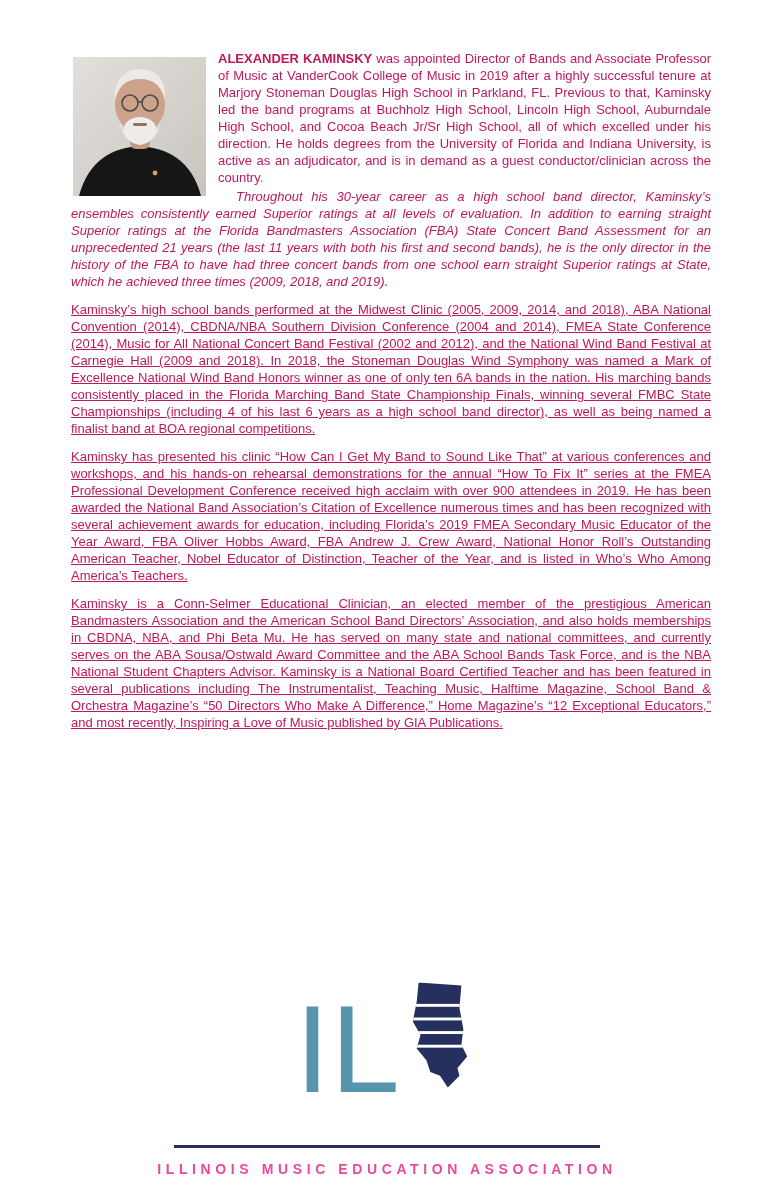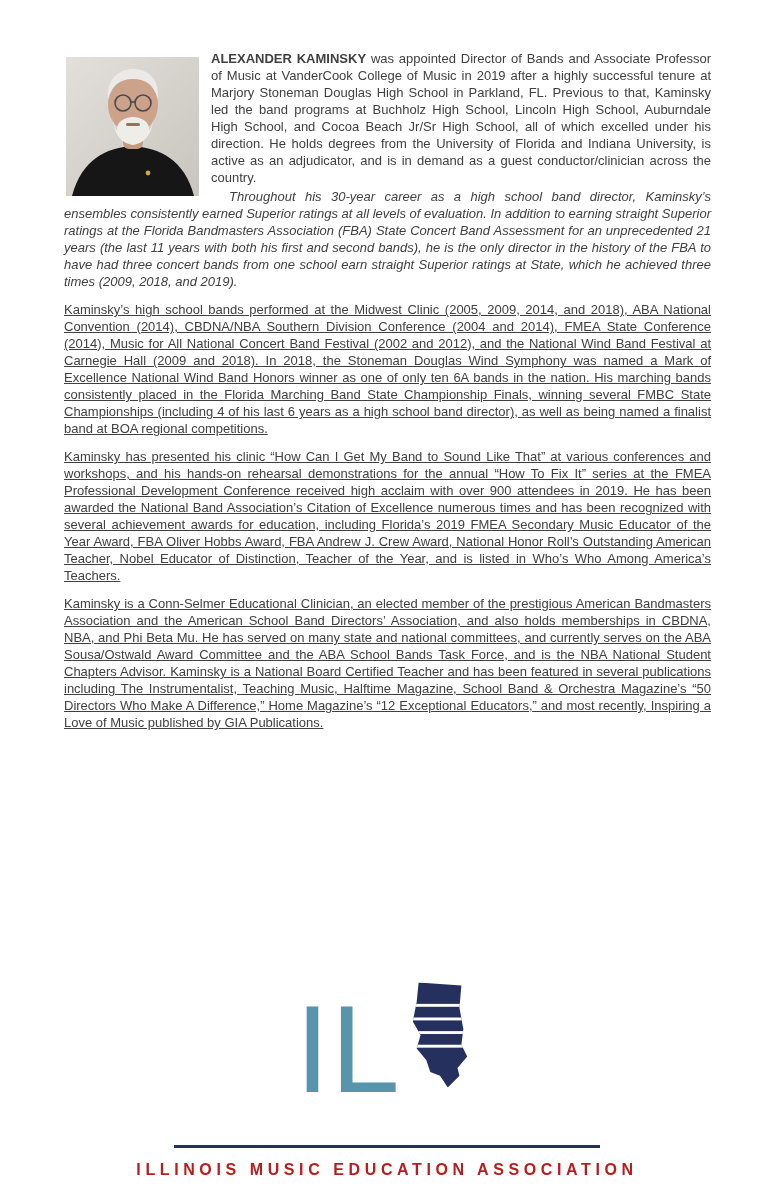--- a/index.html
+++ b/index.html
@@ -6,24 +6,25 @@
   body {
     width: 774px;
     height: 1200px;
     background: #ffffff;
     position: relative;
     overflow: hidden;
     font-family: "Liberation Sans", sans-serif;
   }
   .content {
     padding: 50px 63px 0 64px;
-    color: #404040;
+    color: #be185d;
     font-size: 13px;
     line-height: 17px;
     text-align: justify;
+    margin-left: 7px;
   }
   .photo {
     float: left;
     width: 133px;
     height: 139px;
     margin: 7px 12px 6px 2px;
     overflow: hidden;
   }
   .photo svg { display: block; }
   p { margin: 0; }
@@ -58,24 +59,24 @@
     margin: 0 4px -9px 4px;
   }
   .logo-rule {
     width: 426px;
     height: 3px;
     background: #25305e;
     margin-top: 34px;
   }
   .logo-tagline {
     margin-top: 13px;
-    font-size: 16px;
+    font-size: 14px;
     font-weight: bold;
     letter-spacing: 4.6px;
-    color: #b91c1c;
+    color: #ec4899;
     white-space: nowrap;
   }
 </style>
 </head>
 <body>
 
 <div class="page">
 
   <div class="content">
 

